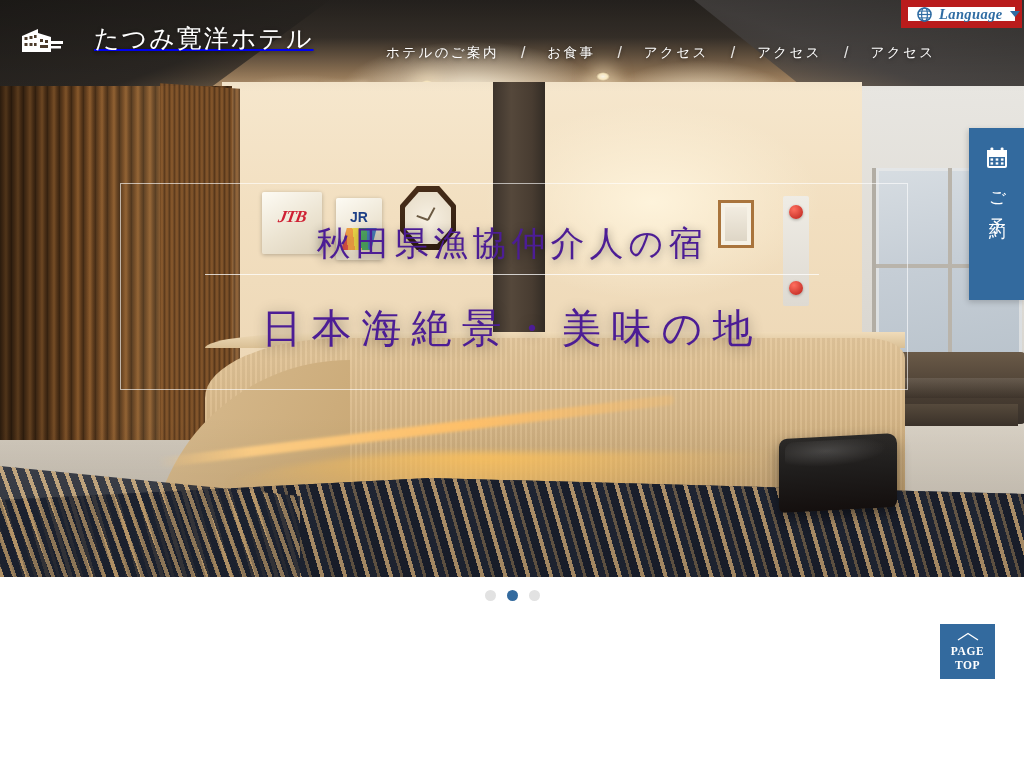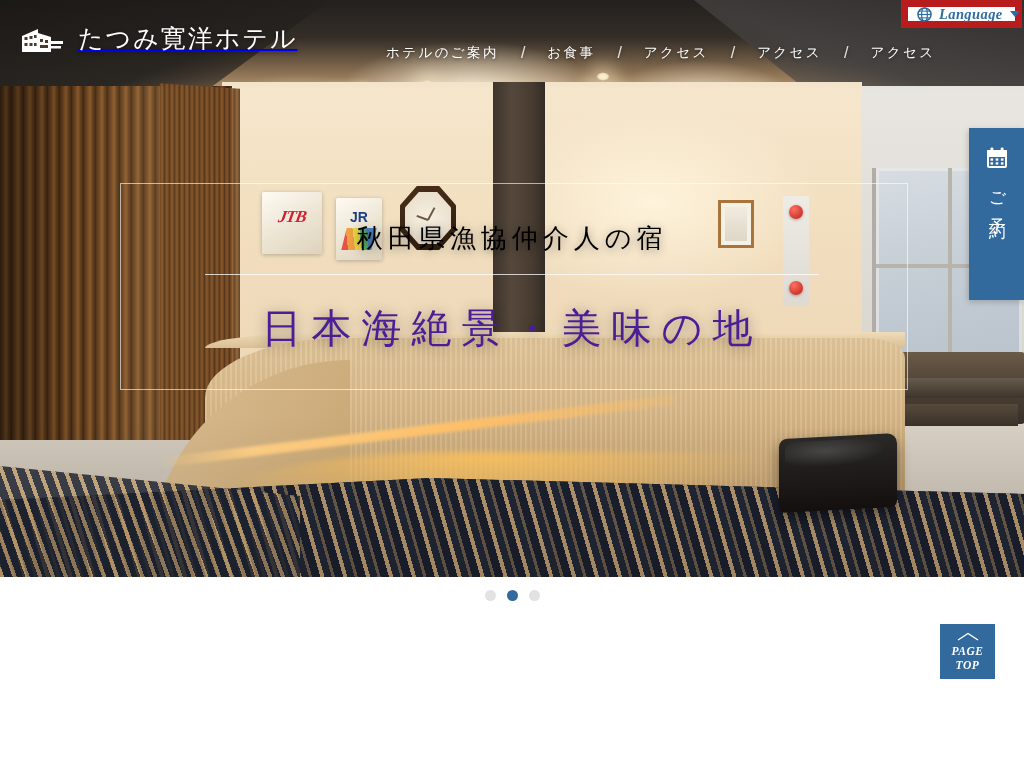--- a/index.html
+++ b/index.html
@@ -267,21 +267,21 @@
       linear-gradient(180deg, rgba(0,0,0,.18) 0%, rgba(0,0,0,0) 16%, rgba(0,0,0,0) 72%, rgba(0,0,0,.10) 100%);
     pointer-events:none;
   }
 
   
   .header {
     position:absolute; left:0; top:0; width:1024px; height:82px; z-index:30;
   }
   .logo {
     position:absolute; left:18px; top:22px;
-    display:flex; align-items:center; gap:12px;
+    display:flex; align-items:center; gap:28px;
   }
   .logo-icon { width:48px; height:30px; display:block; }
   .logo-text {
     font-family:"Liberation Serif", serif;
     font-size:25px; color:#ffffff; letter-spacing:2px;
     text-shadow:0 1px 4px rgba(0,0,0,.45);
     white-space:nowrap;
   }
   .nav {
     position:absolute; left:386px; top:44px;
@@ -320,21 +320,21 @@
     position:absolute; left:120px; top:183px; width:788px; height:207px;
     border:1px solid rgba(255,255,255,.62);
     z-index:20;
   }
   .hero-copy {
     position:absolute; left:0; top:183px; width:1024px; height:207px;
     z-index:21; text-align:center;
   }
   .hero-sub {
     margin-top:38px;
-    font-size:26px; color:#000000; letter-spacing:5px;
+    font-size:34px; color:#4c1d95; letter-spacing:5px;
     text-shadow:0 2px 10px rgba(0,0,0,.45);
     font-weight:400;
   }
   .hero-rule {
     position:absolute; left:205px; top:91px; width:614px; height:1px;
     background:rgba(255,255,255,.75);
   }
   .hero-title {
     position:absolute; left:0; right:0; top:118px;
     font-size:40px; color:#4c1d95; letter-spacing:10px; font-weight:400;
@@ -373,21 +373,21 @@
 
   
   .pagetop {
     position:absolute; left:940px; top:624px; width:55px; height:55px;
     background:#336a9e; color:#fff; z-index:46; cursor:pointer;
     display:flex; flex-direction:column; align-items:center; justify-content:center;
     gap:1px;
   }
   .pagetop .chev { width:22px; height:9px; margin-bottom:3px; }
   .pagetop-l1, .pagetop-l2 {
-    font-family:"Liberation Serif", serif; font-style:italic; font-weight:700;
+    font-family:"Liberation Serif", serif; font-weight:700;
     font-size:11.5px; letter-spacing:.6px; line-height:1.05;
   }
 
   
   .news {
     position:absolute; left:0; top:640px; width:1024px; height:128px;
     background:#fff; text-align:center;
   }
   .news-wrap { position:relative; display:inline-block; margin-top:54px; }
   .news-ghost {

